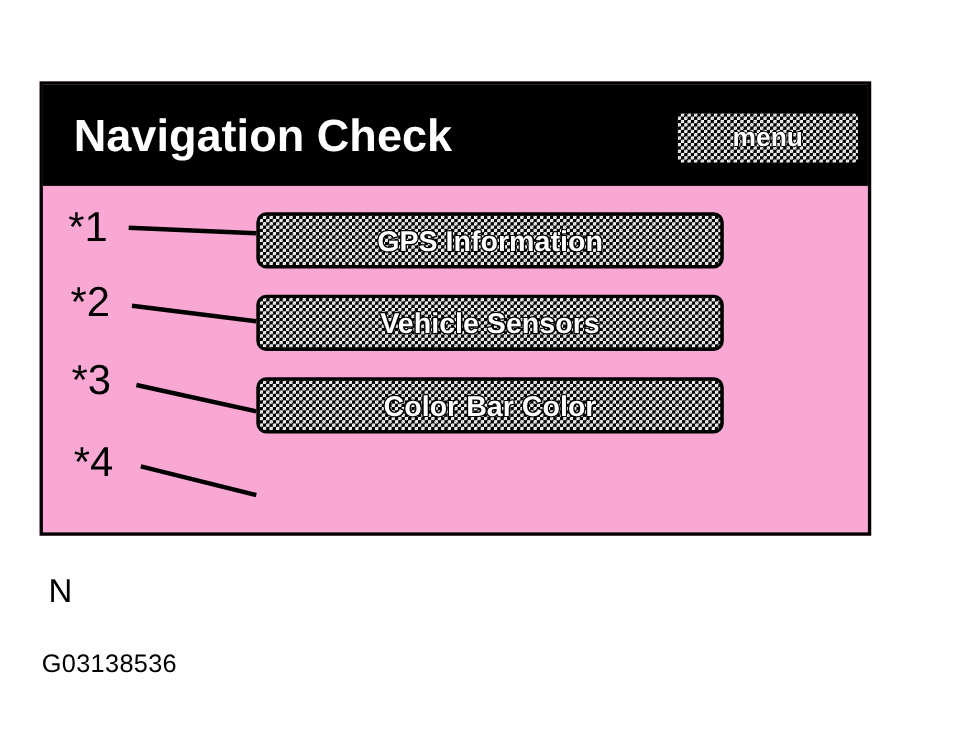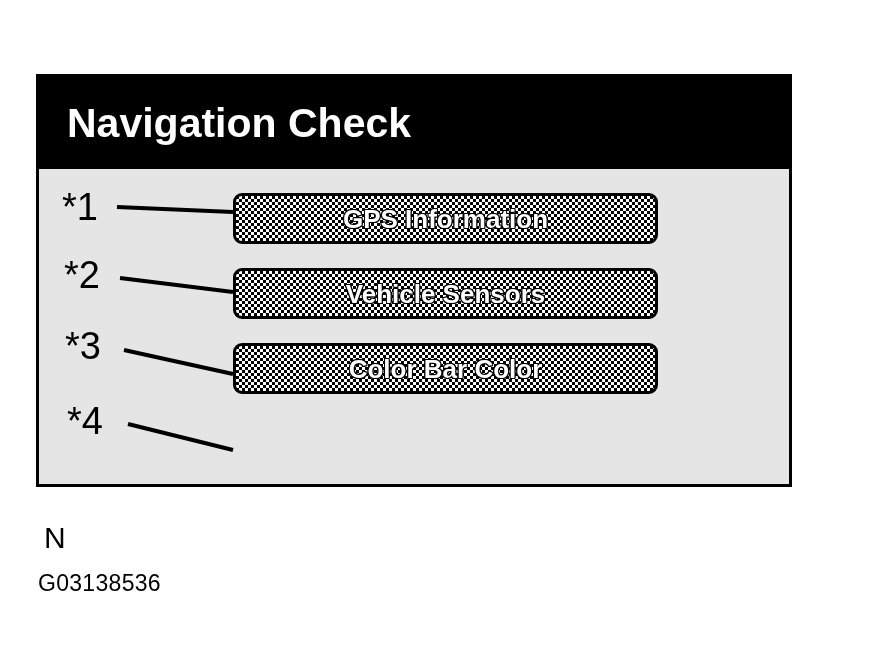--- a/index.html
+++ b/index.html
@@ -18,21 +18,21 @@
 
   
   #screen-panel {
     position: absolute;
     left: 36px;
     top: 74px;
     width: 756px;
     height: 413px;
     box-sizing: border-box;
     border: 3px solid #000000;
-    background: #e5e5e5;
+    background: #f9a8d4;
     text-align: right;
   }
 
   #header-bar {
     position: absolute;
     left: 0;
     top: 0;
     width: 100%;
     height: 92px;
     background: #000000;
@@ -138,35 +138,38 @@
     position: absolute;
     left: 44px;
     top: 521px;
     font-size: 30px;
     color: #000000;
     line-height: 34px;
   }
   #caption-code {
     position: absolute;
     left: 38px;
-    top: 570px;
+    top: 590px;
     font-size: 23px;
     color: #000000;
     line-height: 26px;
     letter-spacing: 0.3px;
   }
 </style>
 </head>
 <body>
 
 <div id="screen-panel">
 
   <div id="header-bar">
     <div id="screen-title">Navigation Check</div>
 
+    <div id="menu-button" class="dither">
+      <span id="menu-button-label">menu</span>
+    </div>
   </div>
 
   <div id="menu-list">
 
     <div class="list-button dither" style="top:116px;">
       <span class="list-button-label">GPS Information</span>
     </div>
 
     <div class="list-button dither" style="top:191px;">
       <span class="list-button-label">Vehicle Sensors</span>

